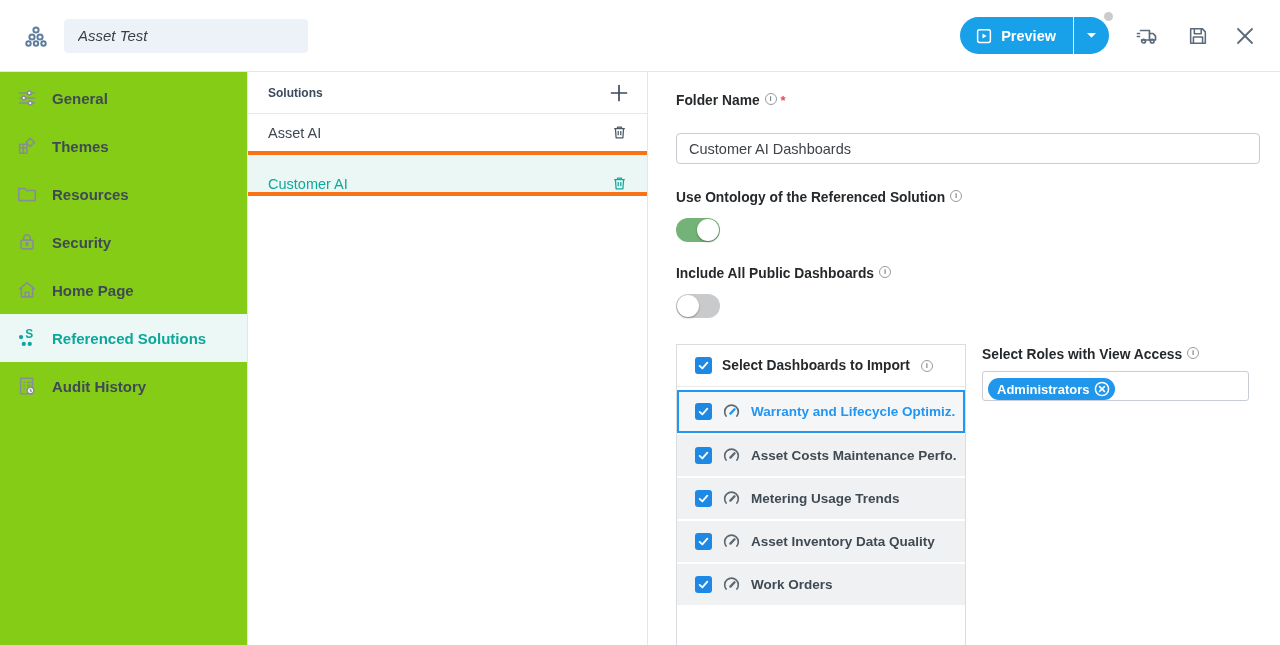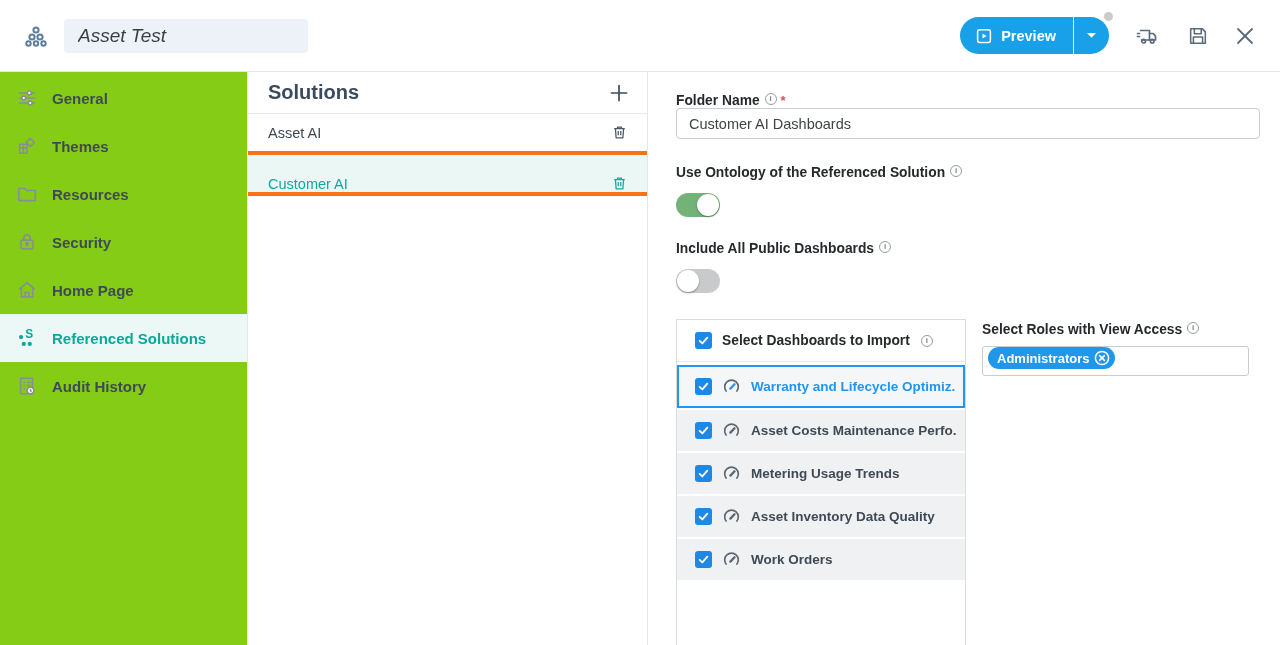--- a/index.html
+++ b/index.html
@@ -6,21 +6,21 @@
   html, body { width: 1280px; height: 645px; overflow: hidden; background: #fff;
     font-family: "Liberation Sans", sans-serif; }
   .app { display: grid; width: 1280px; height: 645px;
     grid-template-columns: 248px 400px 1fr; grid-template-rows: 72px 1fr; }
 
   
   .topbar { grid-column: 1 / 4; display: flex; align-items: center;
     padding: 0 26px 0 22px; border-bottom: 1px solid #e4e7ea; background: #fff; }
   .logo { color: #5e7d9e; display: flex; }
   .title-input { margin-left: 14px; width: 244px; height: 34px; background: #edf2f8;
-    border: none; border-radius: 4px; font-style: italic; font-size: 19px;
+    border: none; border-radius: 4px; font-style: italic; font-size: 15px;
     color: #3a3f44; padding: 0 14px; outline: none; font-family: "Liberation Sans", sans-serif; }
   .topbar-spacer { flex: 1; }
   .split-button { position: relative; display: flex; height: 37px; }
   .split-main { display: flex; align-items: center; gap: 8px; background: #18a0e9;
     color: #fff; border-radius: 19px 0 0 19px; padding: 0 17px 0 15px;
     font-weight: 700; font-size: 14.5px; cursor: pointer; border: none; }
   .split-caret { width: 36px; background: #18a0e9; border-left: 1px solid rgba(255,255,255,.95);
     border-radius: 0 19px 19px 0; display: flex; align-items: center; justify-content: center;
     cursor: pointer; border-top: none; border-right: none; border-bottom: none; }
   .badge-dot { position: absolute; top: -5px; right: -4px; width: 9px; height: 9px;
@@ -34,37 +34,37 @@
     gap: 14px; color: #3f4a54; font-weight: 700; font-size: 15px; cursor: pointer; }
   .side-item .s-icon { color: #878f96; display: flex; }
   .side-item.active { color: #0da79b; background: #ecf8f6; }
   .side-item.active .s-icon { color: #0da79b; }
 
   
   .solutions { border-right: 1px solid #e4e7ea; background: #fff; }
   .sol-header { height: 42px; display: flex; align-items: center;
     justify-content: space-between; padding: 0 18px 0 20px;
     border-bottom: 1px solid #e6e9ec; }
-  .sol-title { font-weight: 700; font-size: 20px; color: #3b4a5c; }
+  .sol-title { font-weight: 700; font-size: 12px; color: #3b4a5c; }
   .plus-btn { background: none; border: none; color: #3b4a5c; cursor: pointer; display: flex; padding: 0; }
   .sol-row { height: 41px; display: flex; align-items: center; justify-content: space-between;
     padding: 0 19px 0 20px; border-bottom: 4px solid #f97316; font-size: 14.5px;
     color: #3d4852; cursor: pointer; }
   .sol-row .trash { color: #4d5a66; background: none; border: none; padding: 0; cursor: pointer; display: flex; }
   .sol-row.selected { background: #eaf7f5; color: #0fa89c; align-items: flex-end; }
   .sol-row.selected .trash { color: #12ab9e; }
 
   
   .details { background: #fff; padding: 0 20px 0 28px; overflow: hidden; }
   .field-label { margin-top: 21px; font-size: 13.8px; font-weight: 700; color: #26292c; }
   .info-badge { display: inline-block; width: 12px; height: 12px; border: 1px solid #969ca1;
     border-radius: 50%; color: #7d8388; font-size: 8px; line-height: 10px; text-align: center;
     margin-left: 5px; font-style: normal; font-weight: 700; vertical-align: 4px; }
   .req { color: #e5484d; margin-left: 4px; font-size: 13px; }
-  .text-input { display: block; margin-top: 0; width: 100%; height: 31px;
+  .text-input { display: block; margin-top: 25px; width: 100%; height: 31px;
     border: 1px solid #c8cdd3; border-radius: 4px; padding: 0 12px; font-size: 14.5px;
     color: #3f4348; outline: none; font-family: "Liberation Sans", sans-serif; }
   .toggle { width: 44px; height: 24px; border-radius: 12px; position: relative;
     margin-top: 13px; cursor: pointer; border: none; display: block; }
   .toggle.on { background: #73b377; }
   .toggle.off { background: #c9cacb; }
   .knob { width: 22px; height: 22px; border-radius: 50%; background: #fff;
     position: absolute; top: 1px; box-shadow: 0 1px 2px rgba(0,0,0,.35); }
   .toggle.on .knob { right: 1px; } .toggle.off .knob { left: 1px; }
 
@@ -79,21 +79,21 @@
   .dash-row.selected { height: 43px; margin-top: 3px; border: 2px solid #2196f3;
     background: #f5f6f7; color: #2196f3; padding-left: 16px; }
   .dash-label { white-space: nowrap; overflow: hidden; }
   .cb { flex: 0 0 17px; width: 17px; height: 17px; background: #1e88e5; border-radius: 3px;
     display: flex; align-items: center; justify-content: center; cursor: pointer; border: none; padding: 0; }
   .gauge { flex: 0 0 19px; display: flex; }
 
   .roles-col { width: 267px; }
   .roles-label { font-size: 13.8px; font-weight: 700; color: #26292c; margin-top: 3px; }
   .roles-box { margin-top: 9px; width: 267px; height: 30px; border: 1px solid #c8cdd3;
-    border-radius: 3px; display: flex; align-items: flex-start; padding: 0 3px; background: #fff; }
+    border-radius: 3px; display: flex; align-items: flex-end; padding: 0 3px; background: #fff; }
   .chip { display: flex; align-items: center; gap: 5px; background: #2097ea; color: #fff;
     height: 22px; border-radius: 11px; padding: 0 5px 0 9px; font-size: 13px;
     font-weight: 600; margin-left: 2px; }
   .chip-x { display: flex; background: none; border: none; padding: 0; cursor: pointer; color: #fff; }
 </style>
 </head>
 <body>
 
 <div class="app">
 

